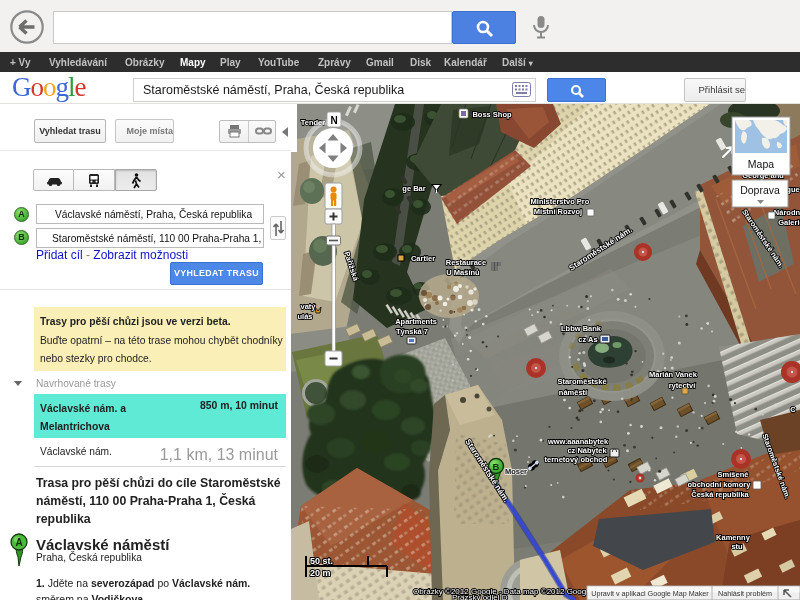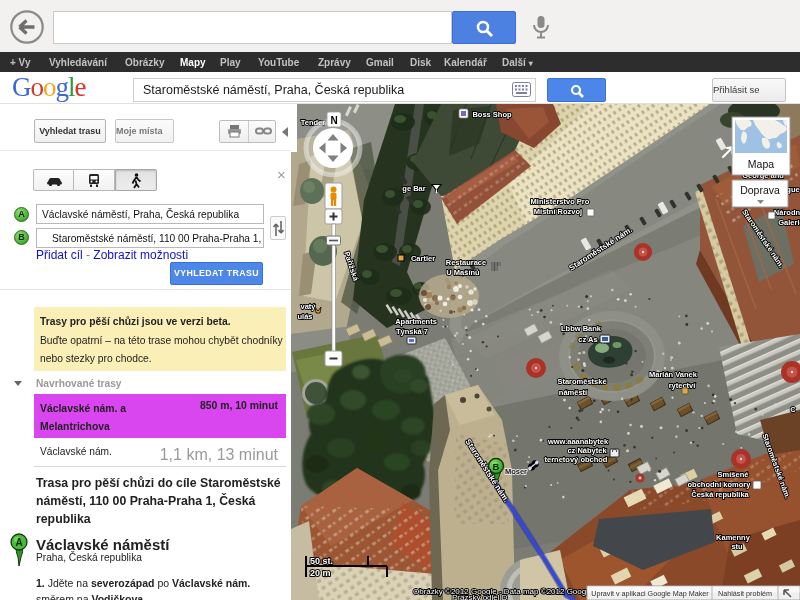--- a/index.html
+++ b/index.html
@@ -54,26 +54,26 @@
         <rect x="13.5" y="6.5" width="2" height="2"></rect>
         <rect x="4" y="10" width="11" height="2"></rect>
       </g>
     </svg>
  <div class="abs" style="left:547px;top:6px;width:59px;height:24px;background:#4c86e8;border:1px solid #3b72d4;border-radius:2px">
   <svg class="abs" style="left:22px;top:5px" width="16" height="16">
         <circle cx="6" cy="6" r="4" fill="none" stroke="#fff" stroke-width="2.2"></circle>
         <line x1="9" y1="9" x2="13" y2="13" stroke="#fff" stroke-width="2.6"></line>
       </svg>
  </div>
- <div class="abs" style="left:712px;top:6px;width:74px;height:24px;background:linear-gradient(#f8f8f8,#ececec);border:1px solid #c3c3c3;border-radius:2px;font-size:9.5px;color:#3a3a3a;text-align:left;line-height:22px">Přihlásit se</div>
+ <div class="abs" style="left:684px;top:6px;width:62px;height:24px;background:linear-gradient(#f8f8f8,#ececec);border:1px solid #c3c3c3;border-radius:2px;font-size:9.5px;color:#3a3a3a;text-align:right;line-height:22px">Přihlásit se</div>
 </div>
 <div class="abs" style="left:0;top:104px;width:291px;height:496px;background:#fff">
  <div class="abs" style="left:0;top:0;width:291px;height:47px;border-bottom:1px solid #e8e8e8">
   <div class="abs" style="left:34px;top:15px;width:72px;height:24px;background:linear-gradient(#fbfbfb,#efefef);border:1px solid #b4b4b4;border-radius:2px;font-size:9px;font-weight:bold;color:#333;text-align:center;line-height:22px;white-space:nowrap">Vyhledat trasu</div>
-  <div class="abs" style="left:115px;top:15px;width:59px;height:24px;background:linear-gradient(#fbfbfb,#f1f1f1);border:1px solid #c6c6c6;border-radius:2px;font-size:9px;font-weight:bold;color:#777;text-align:left;line-height:22px;white-space:nowrap">Moje místa</div>
+  <div class="abs" style="left:115px;top:15px;width:59px;height:24px;background:linear-gradient(#fbfbfb,#f1f1f1);border:1px solid #c6c6c6;border-radius:2px;font-size:9px;font-weight:bold;color:#777;text-align:right;line-height:22px;white-space:nowrap">Moje místa</div>
   <div class="abs" style="left:219px;top:16px;width:57px;height:23px;background:linear-gradient(#fbfbfb,#efefef);border:1px solid #bdbdbd;border-radius:2px">
    <div class="abs" style="left:28px;top:0;width:1px;height:21px;background:#ccc"></div>
    <svg class="abs" style="left:7px;top:4px" width="15" height="13">
           <rect x="3" y="0" width="9" height="4" fill="#777"></rect>
           <rect x="1" y="4" width="13" height="5" rx="1" fill="#999"></rect>
           <rect x="3" y="7" width="9" height="5" fill="#fff" stroke="#777" stroke-width="1"></rect>
         </svg>
    <svg class="abs" style="left:35px;top:5px" width="17" height="10">
           <g fill="none" stroke="#888" stroke-width="2">
             <rect x="1" y="2.5" width="7" height="5" rx="2.5"></rect>
@@ -104,36 +104,36 @@
   </div>
   <div class="abs" style="left:82px;top:0;width:42px;height:22px;background:linear-gradient(#e2e2e2,#ececec);border:1px solid #a8a8a8;border-radius:0 2px 2px 0;box-shadow:inset 0 1px 2px rgba(0,0,0,0.18)">
    <svg class="abs" style="left:15px;top:3px" width="11" height="16">
           <circle cx="5.5" cy="2" r="1.8" fill="#111"></circle>
           <path d="M5.5,4 l-2.5,3.5 l-1.5,3 M5.5,4 l2,3 l2,1.5 M4.5,7.5 l1,3.5 l-2.5,4 M5.5,11 l2.5,3.5" stroke="#111" stroke-width="1.7" fill="none"></path>
         </svg>
   </div>
  </div>
  <div class="abs" style="left:277px;top:62px;font-size:15px;color:#999">×</div>
  <div class="abs" style="left:14px;top:103px;width:15px;height:15px;border-radius:50%;background:radial-gradient(circle at 35% 30%,#90dd72,#44ad34 70%,#2f8c22);border:1.5px solid #2a661b;font-size:9px;font-weight:bold;color:#0b2d06;text-align:center;line-height:13px">A</div>
- <div class="abs" style="left:36px;top:100px;width:228px;height:20px;border:1px solid #b9b9b9;font-size:10.2px;color:#111;line-height:19px;padding-left:5px;white-space:nowrap;overflow:hidden">Václavské náměstí, Praha, Česká republika</div>
+ <div class="abs" style="left:36px;top:100px;width:228px;height:20px;border:1px solid #b9b9b9;font-size:10.2px;color:#111;line-height:19px;padding-left:18px;white-space:nowrap;overflow:hidden">Václavské náměstí, Praha, Česká republika</div>
  <div class="abs" style="left:14px;top:126px;width:15px;height:15px;border-radius:50%;background:radial-gradient(circle at 35% 30%,#90dd72,#44ad34 70%,#2f8c22);border:1.5px solid #2a661b;font-size:9px;font-weight:bold;color:#0b2d06;text-align:center;line-height:13px">B</div>
  <div class="abs" style="left:36px;top:124px;width:228px;height:20px;border:1px solid #b9b9b9;font-size:10.2px;color:#111;line-height:19px;padding-left:15px;white-space:nowrap;overflow:hidden">Staroměstské náměstí, 110 00 Praha-Praha 1, Č</div>
  <div class="abs" style="left:270px;top:112px;width:16px;height:24px;background:#fafafa;border:1px solid #ccc;border-radius:2px">
   <svg class="abs" style="left:2px;top:3px" width="11" height="17">
         <path d="M3,16 v-12 M3,4 l-2.5,3 M3,4 l2.5,3" stroke="#666" stroke-width="1.6" fill="none"></path>
         <path d="M8,1 v12 M8,13 l-2.5,-3 M8,13 l2.5,-3" stroke="#666" stroke-width="1.6" fill="none"></path>
       </svg>
  </div>
  <div class="abs" style="left:36px;top:144px;font-size:12px;color:#11c"><span>Přidat cíl</span><span style="color:#777"> - </span><span>Zobrazit možnosti</span></div>
  <div class="abs" style="left:170px;top:158px;width:93px;height:23px;background:#4d87e8;border:1px solid #3a71d0;border-radius:2px;font-size:8.8px;font-weight:bold;color:#fff;text-align:center;line-height:21px;letter-spacing:0.4px">VYHLEDAT TRASU</div>
  <div class="abs" style="left:0;top:185px;width:291px;height:1px;background:#e5e5e5"></div>
  <div class="abs" style="left:34px;top:203px;width:252px;height:64px;background:#faefb6;font-size:10.3px;color:#222;padding:6px 0 0 6px;line-height:18.5px"><b>Trasy pro pěší chůzi jsou ve verzi beta.</b><br>Buďte opatrní – na této trase mohou chybět chodníky<br>nebo stezky pro chodce.</div>
  <div class="abs" style="left:14px;top:277px;width:0;height:0;border-top:5px solid #666;border-left:4px solid transparent;border-right:4px solid transparent"></div>
- <div class="abs" style="left:36px;top:274px;font-size:10.2px;font-weight:bold;color:#9a9a9a">Navrhované trasy</div>
- <div class="abs" style="left:34px;top:290px;width:252px;height:44px;background:#d946ef">
+ <div class="abs" style="left:36px;top:274px;font-size:10.2px;font-weight:normal;color:#9a9a9a">Navrhované trasy</div>
+ <div class="abs" style="left:34px;top:290px;width:252px;height:44px;background:#5eead4">
   <div class="abs" style="left:6px;top:6px;font-size:10.4px;font-weight:bold;color:#222;line-height:18px">Václavské nám. a<br>Melantrichova</div>
   <div class="abs" style="right:8px;top:6px;font-size:10.4px;font-weight:bold;color:#222">850 m, 10 minut</div>
  </div>
  <div class="abs" style="left:34px;top:334px;width:252px;height:29px;background:#fff">
   <div class="abs" style="left:6px;top:8px;font-size:10.2px;color:#222">Václavské nám.</div>
   <div class="abs" style="right:8px;top:8px;font-size:16px;color:#9a9a9a">1,1 km, 13 minut</div>
  </div>
  <div class="abs" style="left:34px;top:362px;width:252px;height:1px;background:#d8d8d8"></div>
  <div class="abs" style="left:36px;top:370px;width:252px;font-size:12.3px;font-weight:bold;color:#222;line-height:18px;white-space:nowrap">Trasa pro pěší chůzi do cíle Staroměstské<br>náměstí, 110 00 Praha-Praha 1, Česká<br>republika</div>
  <svg class="abs" style="left:8px;top:428px" width="22" height="38">

